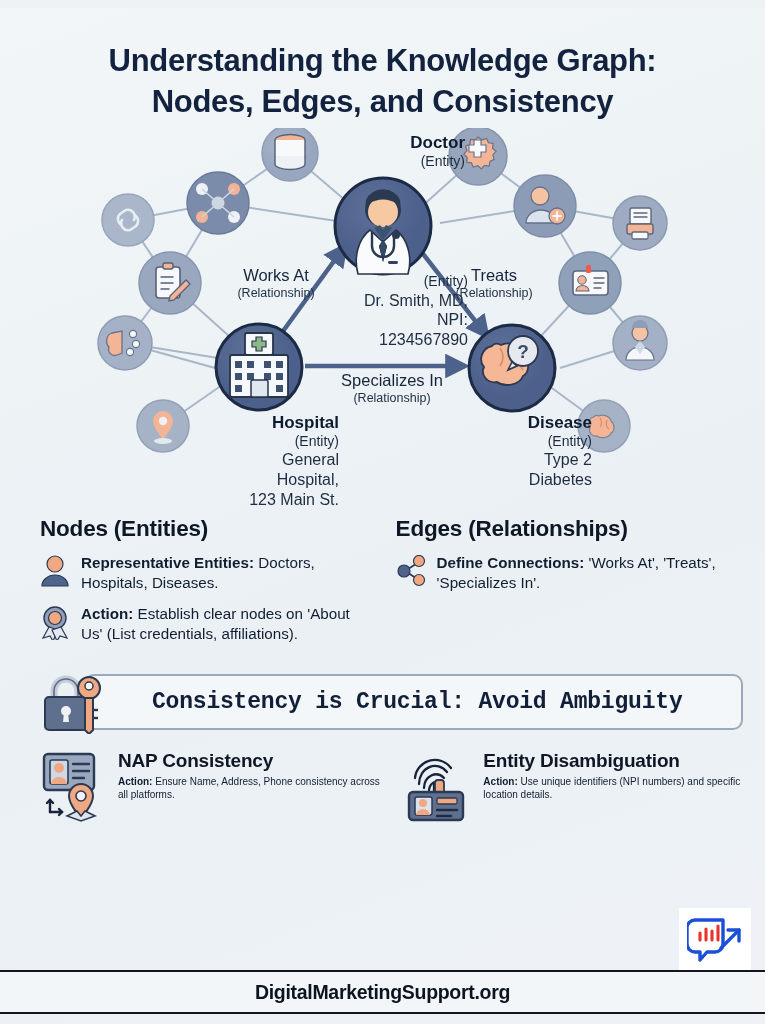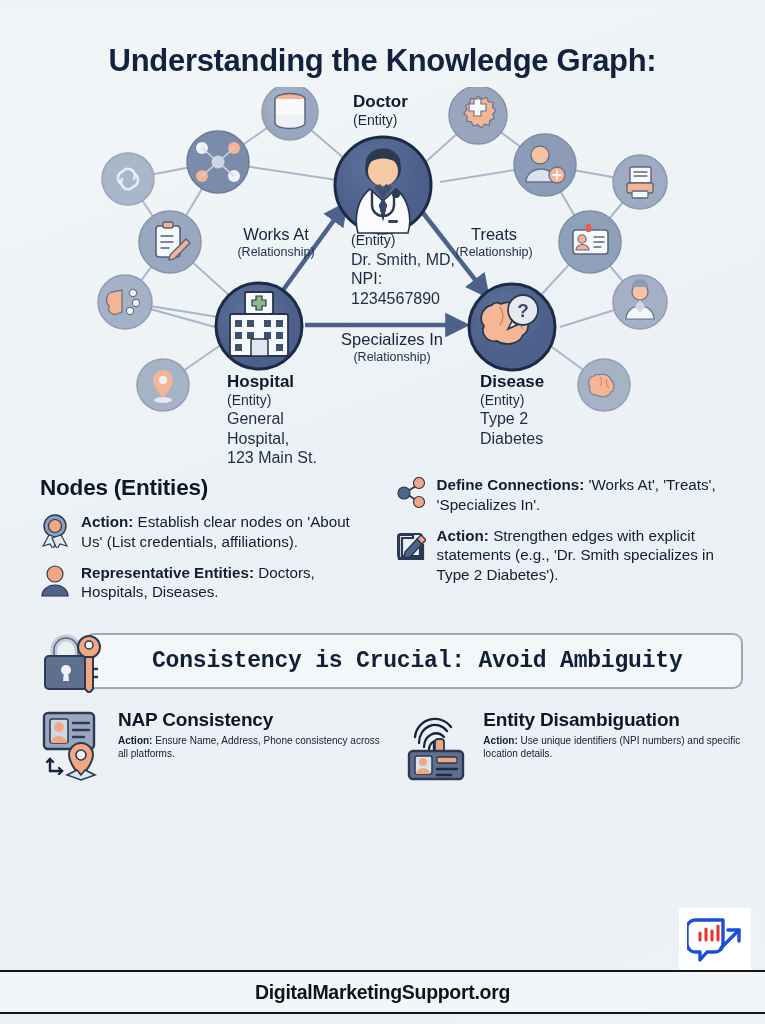--- a/index.html
+++ b/index.html
@@ -25,21 +25,21 @@
     font-weight: 700;
     line-height: 1.33;
     letter-spacing: -0.3px;
   }
   .title .l2 { display:block; }
 
   
   .graph-wrap { position: relative; width: 765px; height: 380px; margin-top: 6px; }
   .graph-svg { position:absolute; left:0; top:0; }
 
-  .glabel { position: absolute; text-align: left; color:#14243f;padding-left:48px; }
+  .glabel { position: absolute; text-align: right; color:#14243f;padding-left:48px; }
   .glabel .nm { font-size: 17px; font-weight: 700; line-height: 1.15; color:#0d1b30;}
   .glabel .ty { font-size: 14px; color:#1c2b40; line-height: 1.25; }
   .glabel .dt { font-size: 16px; color:#1f2d42; line-height: 1.22; }
 
   .elabel { position:absolute; text-align:center; color:#14243f; }
   .elabel .en { font-size: 16.5px; font-weight:400; color:#16253c; line-height:1.15;}
   .elabel .et { font-size: 12.5px; color:#233247; line-height:1.3;}
 
   
   .cols { display:flex; padding: 8px 24px 0 40px; gap: 22px; }
@@ -96,20 +96,21 @@
     display:flex; align-items:center; justify-content:center;
   }
 </style>
 </head>
 <body>
 
 <div class="page">
 
   <div class="title">
     <span>Understanding the Knowledge Graph:</span>
+    <span class="l2">Nodes, Edges, and Consistency</span>
   </div>
 
   <div class="graph-wrap">
     <svg class="graph-svg" width="765" height="380" viewBox="0 0 765 380">
       <defs>
         <marker id="arrow" viewBox="0 0 10 10" refX="9" refY="5" markerWidth="6" markerHeight="6" orient="auto-start-reverse">
           <path d="M0,0 L10,5 L0,10 z" fill="#4e6punctuation"></path>
         </marker>
         <marker id="arrowhead" viewBox="0 0 10 10" refX="8" refY="5" markerWidth="5.5" markerHeight="5.5" orient="auto-start-reverse">
           <path d="M0,0 L10,5 L0,10 z" fill="#4d628b"></path>
@@ -385,75 +386,63 @@
     </div>
   </div>
 
   <div class="cols">
 
     <div class="col">
       <div class="col-head">Nodes (Entities)</div>
 
       <div class="bullet">
         <div class="bicon">
+          <svg width="30" height="32" viewBox="0 0 30 32">
+            <circle cx="15" cy="9" r="8" fill="#f0a882" stroke="#2b3a52" stroke-width="1.2"></circle>
+            <path d="M2 31 a13 11 0 0 1 26 0 z" fill="#4f648d" stroke="#2b3a52" stroke-width="1.2"></path>
+          </svg>
+        </div>
+        <div class="btxt">
+          <b>Representative Entities:</b><span> Doctors, Hospitals, Diseases.</span>
+        </div>
+      </div>
+
+      <div class="bullet">
+        <div class="bicon">
           <svg width="30" height="34" viewBox="0 0 30 34">
             <circle cx="15" cy="12" r="11" fill="#90a0bb" stroke="#2b3a52" stroke-width="1.4"></circle>
             <circle cx="15" cy="12" r="6.5" fill="#f0a882" stroke="#2b3a52" stroke-width="1.2"></circle>
             <path d="M9 21 l-6 11 7 -2 3 5 5 -11 z" fill="#e3e9f1" stroke="#2b3a52" stroke-width="1.2"></path>
             <path d="M21 21 l6 11 -7 -2 -3 5 -5 -11 z" fill="#e3e9f1" stroke="#2b3a52" stroke-width="1.2"></path>
           </svg>
         </div>
         <div class="btxt">
           <b>Action:</b><span> Establish clear nodes on 'About Us' (List credentials, affiliations).</span>
         </div>
       </div>
-
-      <div class="bullet">
-        <div class="bicon">
-          <svg width="30" height="32" viewBox="0 0 30 32">
-            <circle cx="15" cy="9" r="8" fill="#f0a882" stroke="#2b3a52" stroke-width="1.2"></circle>
-            <path d="M2 31 a13 11 0 0 1 26 0 z" fill="#4f648d" stroke="#2b3a52" stroke-width="1.2"></path>
-          </svg>
-        </div>
-        <div class="btxt">
-          <b>Representative Entities:</b><span> Doctors, Hospitals, Diseases.</span>
-        </div>
-      </div>
     </div>
 
     <div class="col right">
+      <div class="col-head">Edges (Relationships)</div>
 
       <div class="bullet">
         <div class="bicon">
           <svg width="30" height="32" viewBox="0 0 30 32">
             <line x1="9" y1="16" x2="23" y2="7" stroke="#2b3a52" stroke-width="1.8"></line>
             <line x1="9" y1="16" x2="23" y2="25" stroke="#2b3a52" stroke-width="1.8"></line>
             <circle cx="8" cy="16" r="6" fill="#4f648d" stroke="#2b3a52" stroke-width="1.2"></circle>
             <circle cx="23" cy="6" r="5.5" fill="#f0a882" stroke="#2b3a52" stroke-width="1.2"></circle>
             <circle cx="23" cy="25" r="5.5" fill="#f0a882" stroke="#2b3a52" stroke-width="1.2"></circle>
           </svg>
         </div>
         <div class="btxt">
           <b>Define Connections:</b><span> 'Works At', 'Treats', 'Specializes In'.</span>
         </div>
       </div>
 
-      <div class="bullet">
-        <div class="bicon">
-          <svg width="30" height="32" viewBox="0 0 30 32">
-            <path d="M3 7 h14 v3 h-11 v18 h18 v-11 h3 v14 h-24 z" fill="none" stroke="#2b3a52" stroke-width="2.2"></path>
-            <rect x="2" y="6" width="24" height="24" rx="3" fill="none" stroke="#2b3a52" stroke-width="2"></rect>
-            <path d="M9 24 l12 -13 5 5 -12 13 -6 1 z" fill="#4f648d" stroke="#2b3a52" stroke-width="1.4"></path>
-            <path d="M21 11 l4 -4 5 5 -4 4 z" fill="#f0a882" stroke="#2b3a52" stroke-width="1.4"></path>
-          </svg>
-        </div>
-        <div class="btxt">
-          <b>Action:</b><span> Strengthen edges with explicit statements (e.g., 'Dr. Smith specializes in Type 2 Diabetes').</span>
-        </div>
-      </div>
     </div>
   </div>
 
   <div class="banner-wrap">
     <div class="banner">
       <div class="banner-text">Consistency is Crucial: Avoid Ambiguity</div>
     </div>
     <svg class="lockkey" width="90" height="64" viewBox="0 0 90 64">
       <g>
         <path d="M14 28 v-7 a12 12 0 0 1 24 0 v7" fill="none" stroke="#c3ccd8" stroke-width="7"></path>

